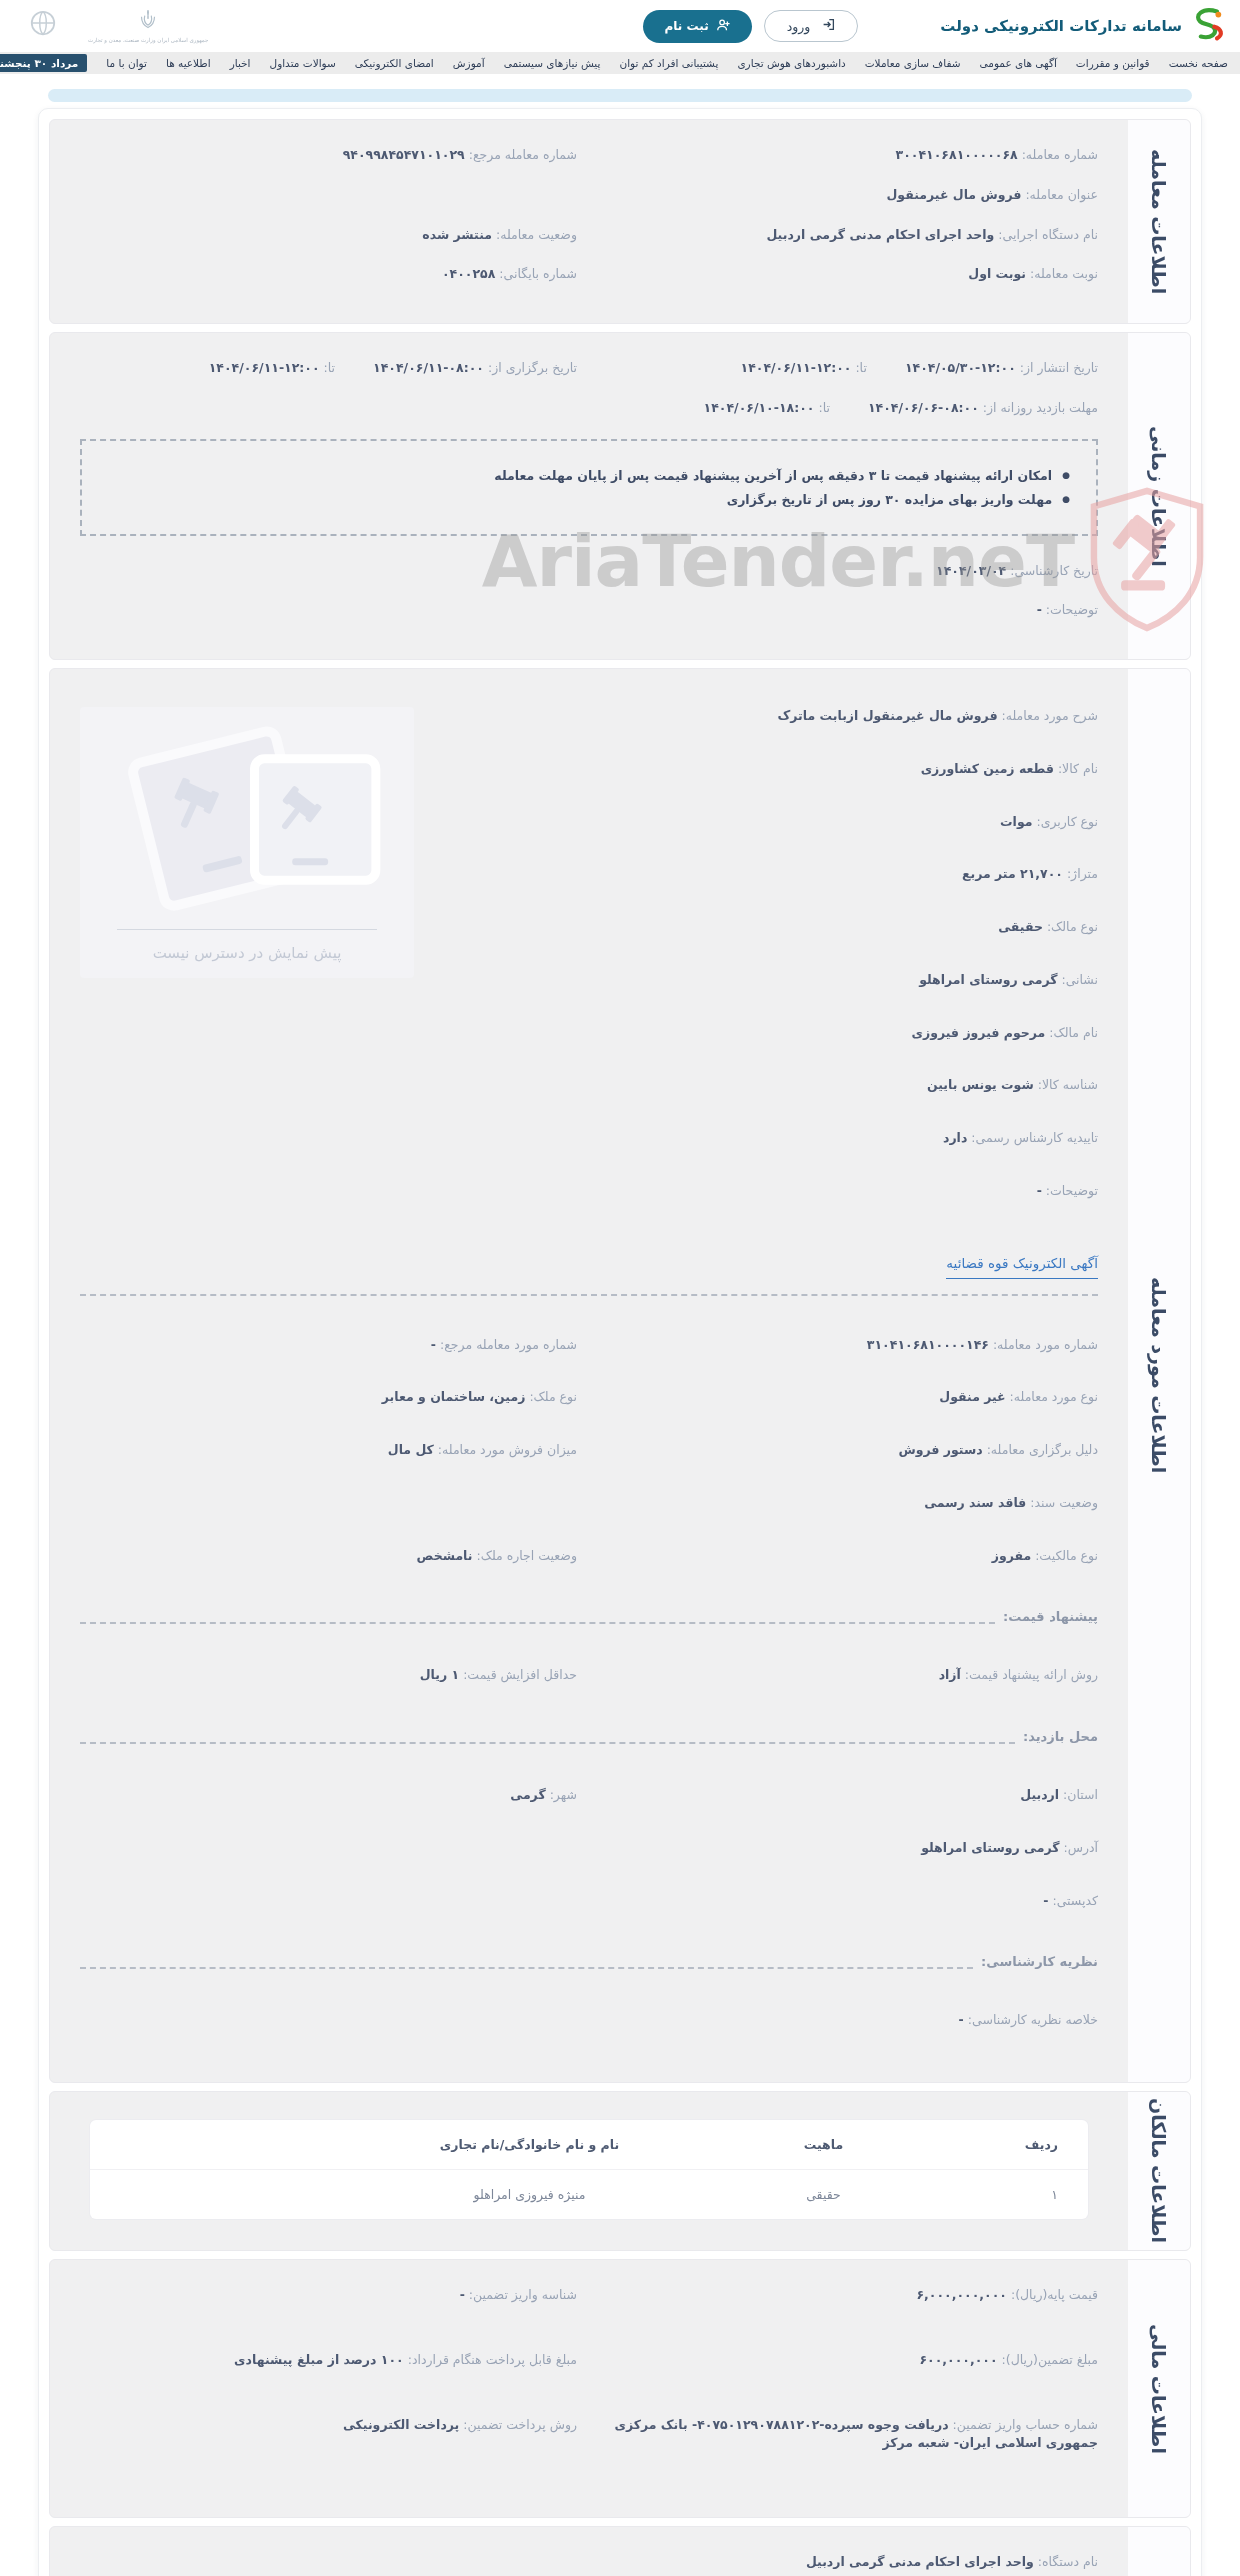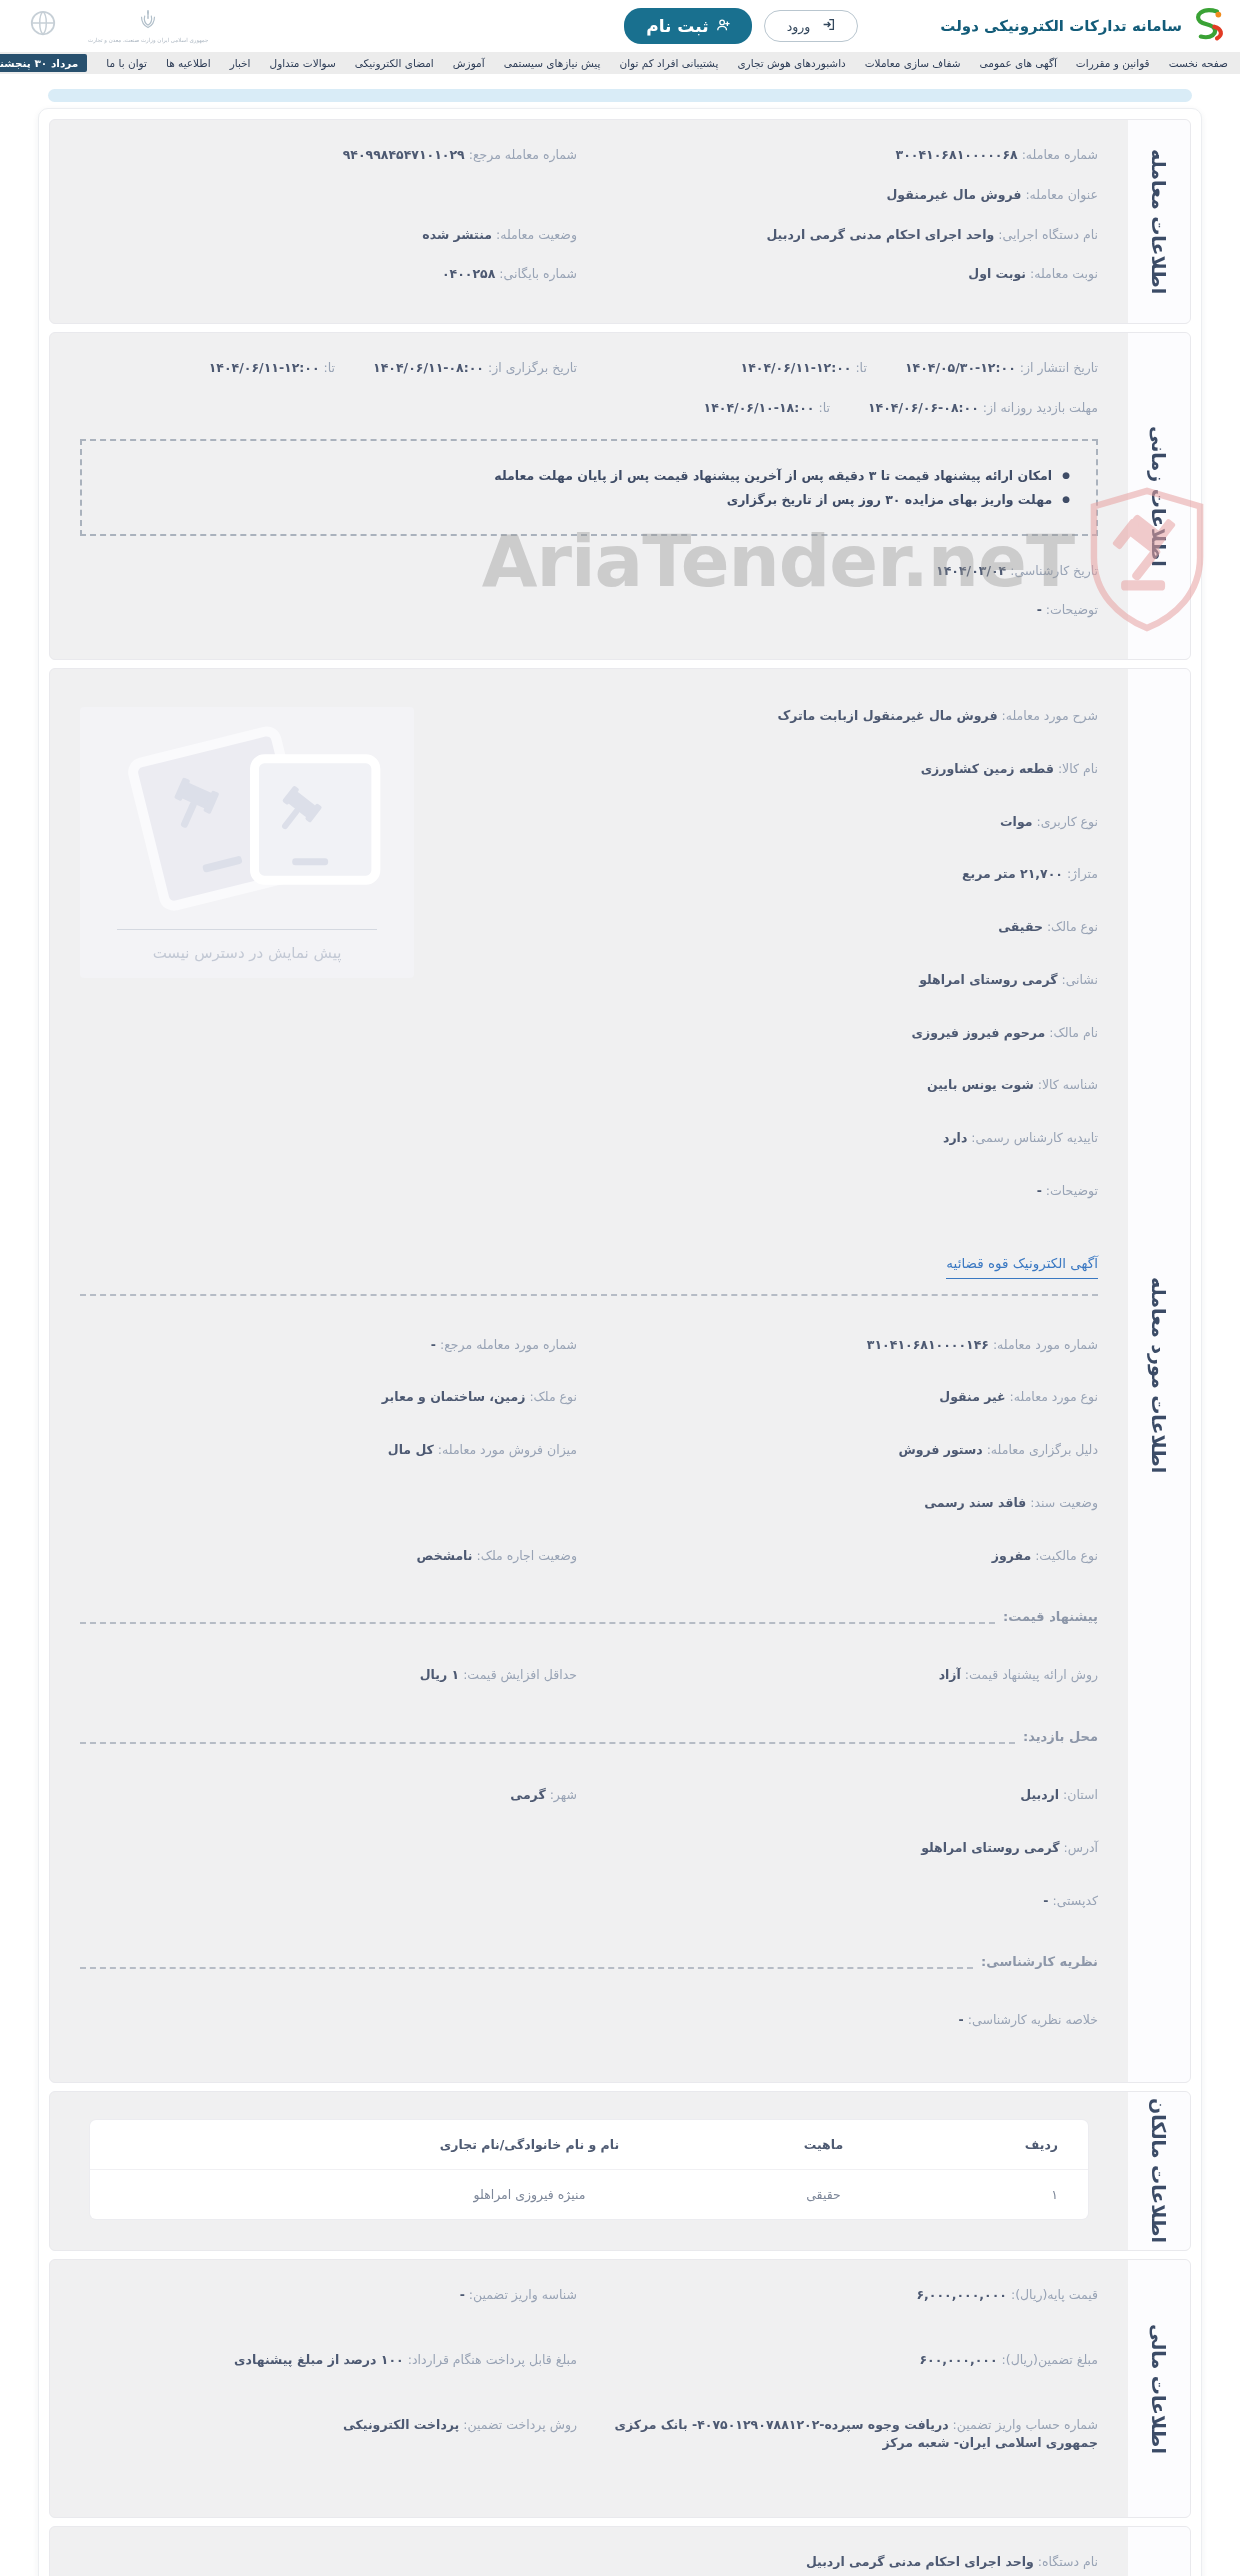--- a/index.html
+++ b/index.html
@@ -9,21 +9,21 @@
     font-family:"DejaVu Sans", sans-serif; color:#4e5a72;
   }
   
   .topbar { height:52px; display:flex; align-items:center; padding:0 14px; }
   .brand { display:flex; align-items:center; gap:8px; }
   .brand-title { color:#135c79; font-size:15px; font-weight:bold;margin-left:27px; }
   .auth { display:flex; align-items:center; gap:12px; margin-inline-start:55px; }
   .btn-login { display:flex; align-items:center; gap:12px; background:#fff; border:1px solid #b9c6cf;
     border-radius:17px; padding:7px 22px; font-size:12.5px; color:#33475c; cursor:pointer; font-family:inherit;}
   .btn-signup { display:flex; align-items:center; gap:7px; background:#19708f; border:none; color:#fff;
-    border-radius:17px; padding:8px 22px; font-size:17px; font-weight:bold; cursor:pointer; font-family:inherit;}
+    border-radius:17px; padding:8px 22px; font-size:12px; font-weight:bold; cursor:pointer; font-family:inherit;}
   .gov { margin-inline-start:auto; display:flex; align-items:flex-start; gap:30px; padding-left:14px; opacity:.8; }
   .gov-item { display:flex; flex-direction:column; align-items:center; gap:2px; }
   .gov-cap { font-size:5.5px; color:#9aa7b4; text-align:center; line-height:1.5; }
   
   .nav { height:22px; background:#ececec; display:flex; align-items:center; gap:19px; padding:0 12px; }
   .nav-item { font-size:10.5px; color:#2f3e57; cursor:pointer; white-space:nowrap; }
   .nav-date { font-size:10.5px; font-weight:bold; color:#fff; background:#28506e; padding:3px 9px; border-radius:2px; white-space:nowrap;}
   
   .bluebar { height:13px; background:#d9ecf7; border-radius:7px; margin:15px 48px 6px; }
   

